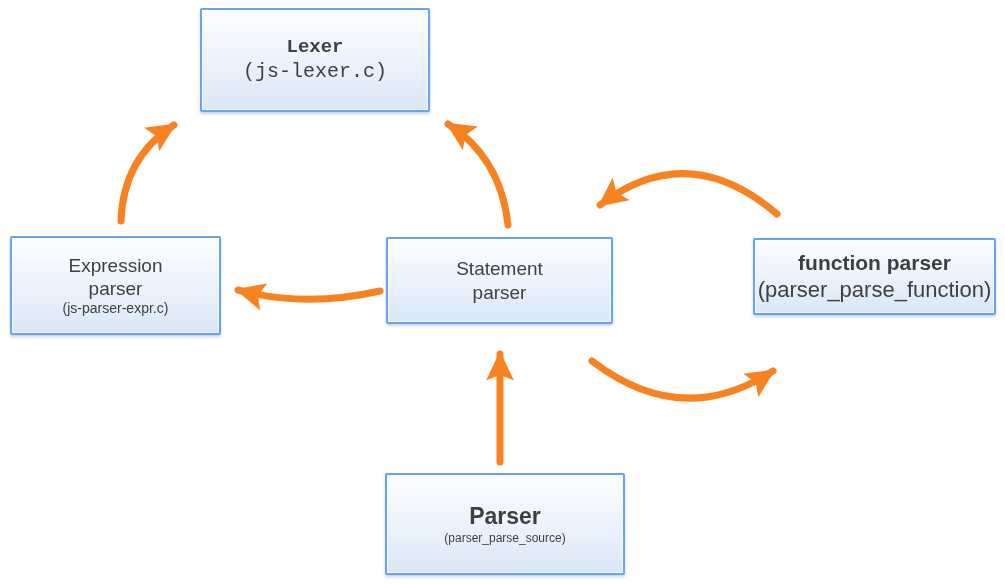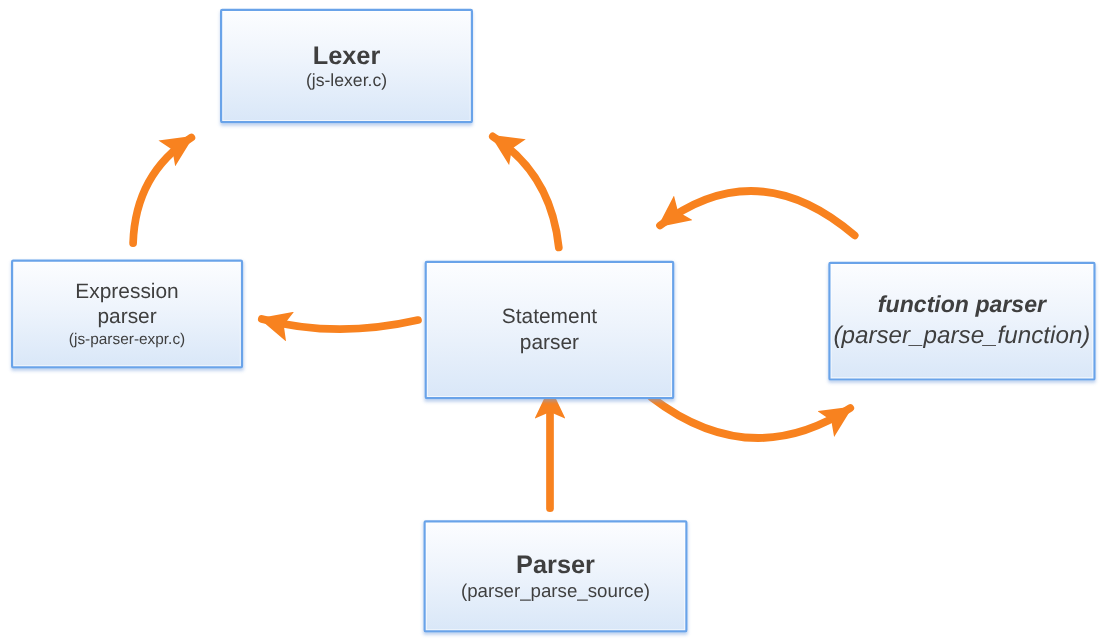--- a/index.html
+++ b/index.html
@@ -38,38 +38,38 @@
   .node .title {
     white-space: pre-line;
     line-height: 1.22;
   }
   .node .subtitle {
     white-space: nowrap;
     line-height: 1.25;
     font-weight: normal;
   }
   #node-lexer            { left: 200px; top: 8px;   width: 230px; height: 104px; }
-  #node-lexer .title     { font-size: 23px; font-weight: bold; }
-  #node-lexer .subtitle  { font-size: 16px; }
+  #node-lexer .title     { font-size: 19px; font-weight: bold; font-family: Liberation Mono, monospace; }
+  #node-lexer .subtitle  { font-size: 20px; font-family: Liberation Mono, monospace; }
 
   #node-expression       { left: 10px;  top: 236px; width: 211px; height: 99px; align-items: center; }
   #node-expression .title    { font-size: 19px; }
   #node-expression .subtitle { font-size: 14px; }
 
-  #node-statement        { left: 386px; top: 237px; width: 227px; height: 126px; }
+  #node-statement        { left: 386px; top: 237px; width: 227px; height: 87px; }
   #node-statement .title    { font-size: 19px; }
   #node-statement .subtitle { font-size: 18px; }
 
-  #node-function         { left: 753px; top: 238px; width: 243px; height: 108px; font-style: italic; }
+  #node-function         { left: 753px; top: 238px; width: 243px; height: 77px; }
   #node-function .title    { font-size: 21px; font-weight: bold; }
   #node-function .subtitle { font-size: 22px; }
 
   #node-parser           { left: 385px; top: 473px; width: 240px; height: 102px; }
   #node-parser .title    { font-size: 23px; font-weight: bold; }
-  #node-parser .subtitle { font-size: 17px; }
+  #node-parser .subtitle { font-size: 12px; }
 
   .edge {
     fill: none;
     stroke: #f8821f;
     stroke-width: 7;
     stroke-linecap: round;
   }
 </style>
 </head>
 <body>

